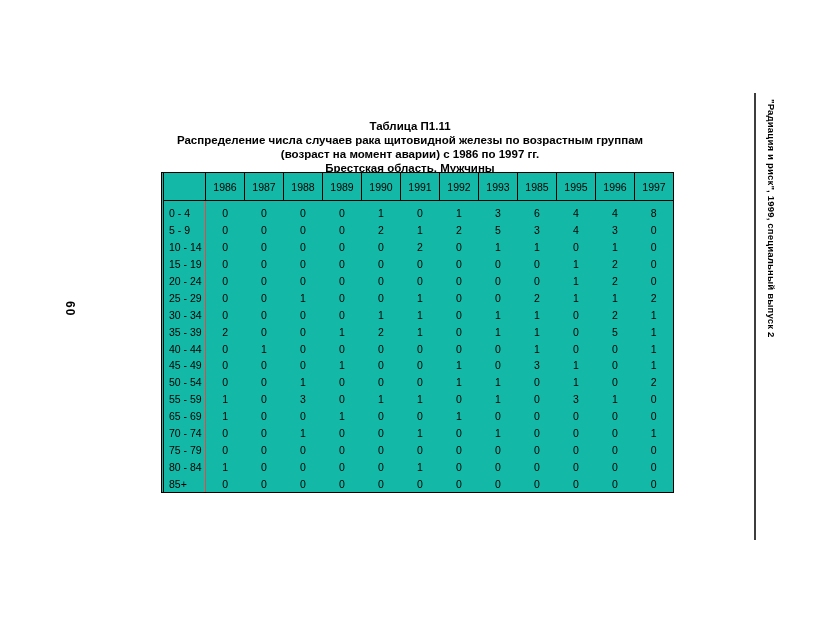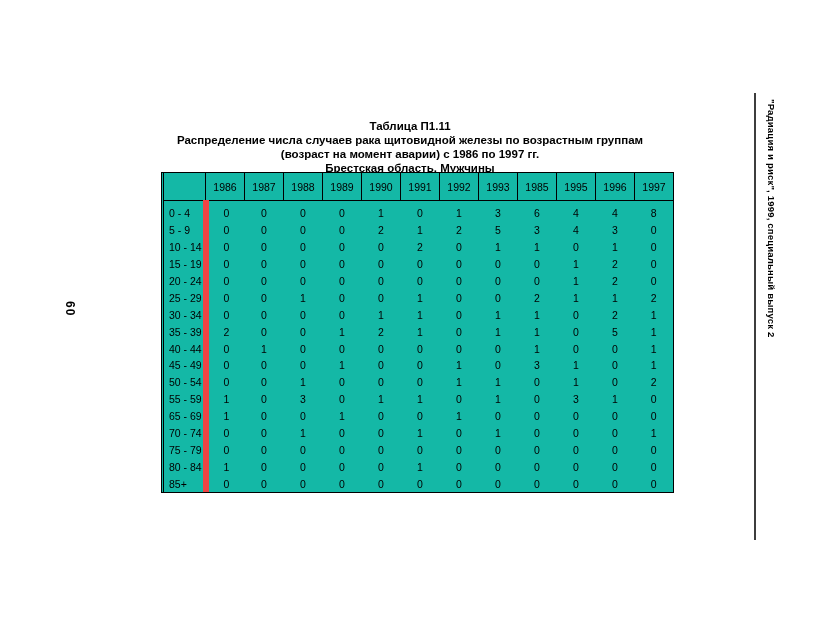--- a/index.html
+++ b/index.html
@@ -73,21 +73,21 @@
   table.data-table thead th:not(:first-child) { width: 38px; }
   table.data-table thead th:last-child { border-right: none; margin-left: 32px; }
   table.data-table tbody td {
     border: none;
     height: 16.9px;
     text-align: center;
     vertical-align: middle;
     padding: 0;
   }
   table.data-table tbody td.age {
-    border-right: 6px solid #ef4444;
+    border-right: 1px solid #ef4444;
     text-align: left;
     padding-left: 5px;
   }
   table.data-table tbody tr:first-child td { padding-top: 4px; }
   .right-rule {
     position: absolute;
     left: 754px;
     top: 93px;
     width: 1.5px;
     height: 447px;

